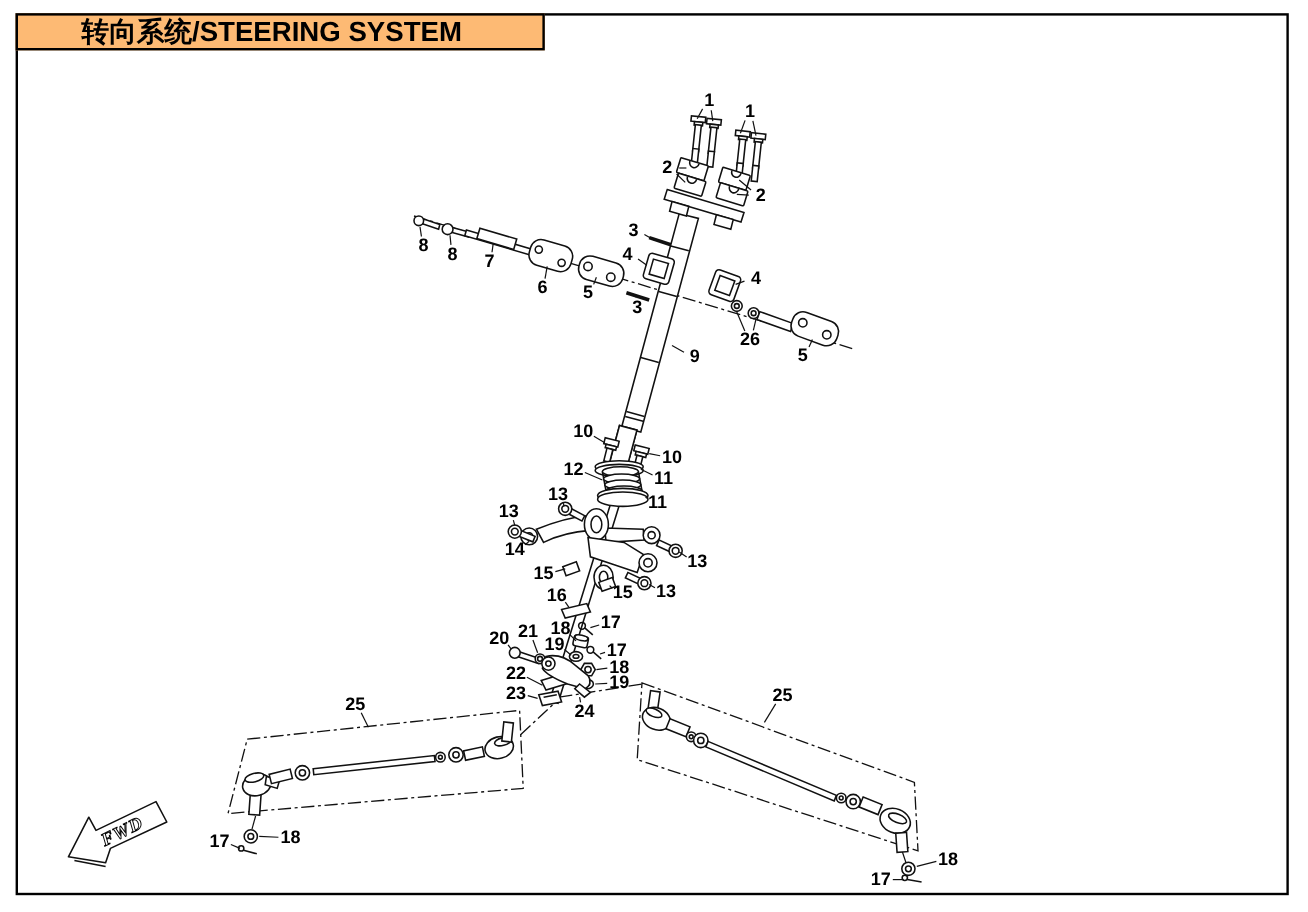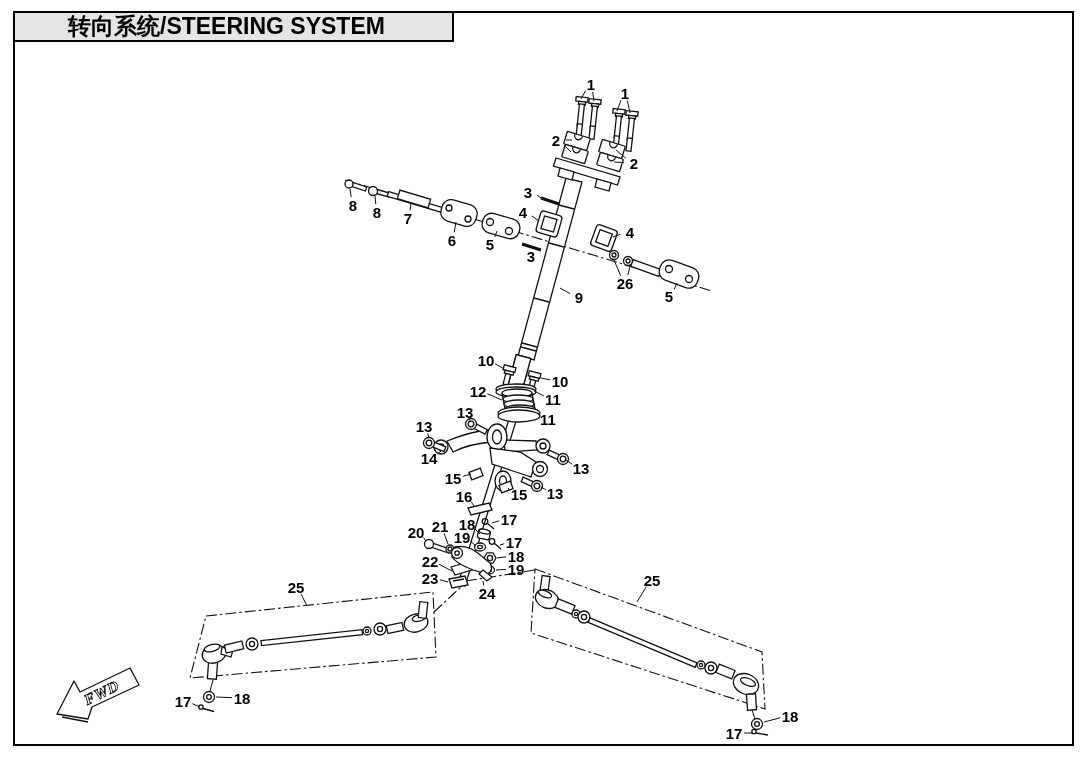--- a/index.html
+++ b/index.html
@@ -1,21 +1,21 @@
 <!DOCTYPE html>
 <html><head>
 <meta charset="utf-8">
 <style>
   html,body { margin:0; padding:0; background:#fff; }
   .page { position:relative; width:1090px; height:760px; background:#fff; overflow:hidden;
           font-family:"Liberation Sans","DejaVu Sans",sans-serif; }
   .frame { position:absolute; left:13px; top:11px; width:1061px; height:735px;
            border:2px solid #000; box-sizing:border-box; }
   .titlebox { position:absolute; left:13px; top:11px; width:441px; height:31px;
-              border:2px solid #000; box-sizing:border-box; background:#e5e5e5;
+              border:2px solid #000; box-sizing:border-box; background:#fdba74;
               display:flex; align-items:center; padding-left:53px; }
   .titletext { font-weight:bold; font-size:23px; color:#000; white-space:nowrap;
                font-family:"Liberation Sans","DejaVu Sans",sans-serif; }
   #diagram { position:absolute; left:0; top:0; width:1090px; height:760px; }
   #diagram path, #diagram rect, #diagram circle, #diagram ellipse, #diagram polygon
     { fill:#fff; stroke:#111; stroke-width:1.3; }
   #diagram line { stroke:#111; stroke-width:1.3; }
   #diagram .nd { fill:none; }
   #diagram .dash { fill:none; stroke-dasharray:11 3 2.5 3; stroke-width:1.1; }
   #diagram .thick { stroke-width:3; }

